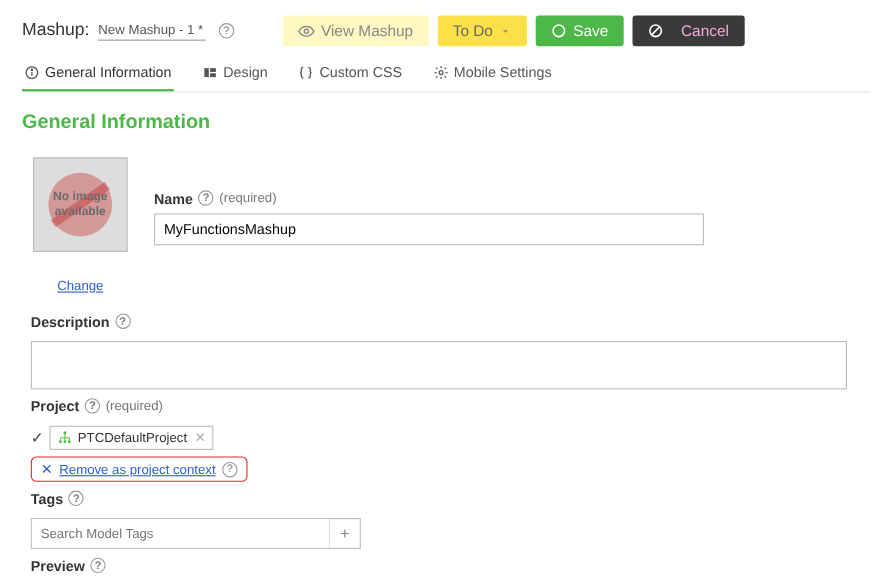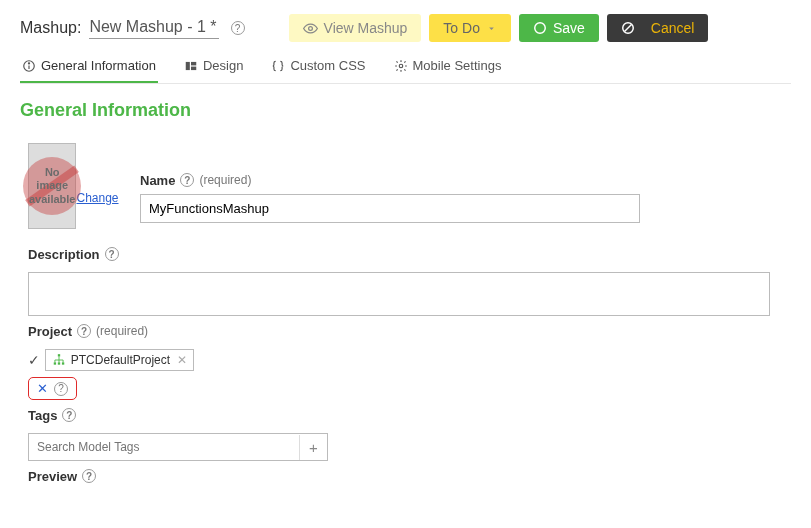--- a/index.html
+++ b/index.html
@@ -17,21 +17,21 @@
       align-items: center;
       gap: 8px;
       margin-bottom: 12px;
     }
     .mashup-label {
       font-weight: normal;
       font-size: 16px;
       color: #333;
     }
     .mashup-name {
-      font-size: 16px;
+      font-size: 12px;
       color: #555;
       border-bottom: 1px solid #999;
       padding: 0 2px 2px 0;
       margin-right: 4px;
     }
     .help-icon {
       display: inline-flex;
       align-items: center;
       justify-content: center;
       width: 14px;
@@ -59,21 +59,21 @@
     .btn-grey-dark {
       background: #fde047;
       color: #666;
     }
     .btn-green {
       background: #4db748;
       color: #fff;
     }
     .btn-dark {
       background: #3a3a3a;
-      color: #eab308;
+      color: #f9a8d4;
       gap: 16px;
     }
     .tabs {
       display: flex;
       gap: 24px;
       border-bottom: 1px solid #e6e6e6;
       padding-bottom: 0;
       margin-bottom: 16px;
     }
     .tab {
@@ -100,20 +100,21 @@
     .body {
       padding: 0 8px;
     }
     .row1 {
       display: flex;
       gap: 22px;
       margin-bottom: 18px;
     }
     .thumb-col {
       display: flex;
+      flex-direction: column;
       align-items: center;
       width: 90px;
     }
     .thumb {
       width: 86px;
       height: 86px;
       border: 1px solid #bbb;
       background: #ddd;
       display: flex;
       align-items: center;
@@ -360,20 +361,21 @@
             <rect x="10" y="16" width="4" height="4"></rect>
             <rect x="17" y="16" width="4" height="4"></rect>
             <path d="M12 6v6M5 16v-4h14v4M12 12v4" stroke="#4db748" stroke-width="1.5" fill="none"></path>
           </svg>
         <span>PTCDefaultProject</span>
         <span class="chip-x">✕</span>
       </span>
     </div>
     <div class="remove-row">
       <span class="x-blue">✕</span>
+      <span class="remove-link">Remove as project context</span>
       <span class="help-icon">?</span>
     </div>
   </div>
 
   <div class="block">
     <div class="field-label">
       <span>Tags</span>
       <span class="help-icon">?</span>
     </div>
     <div class="tags-input">

